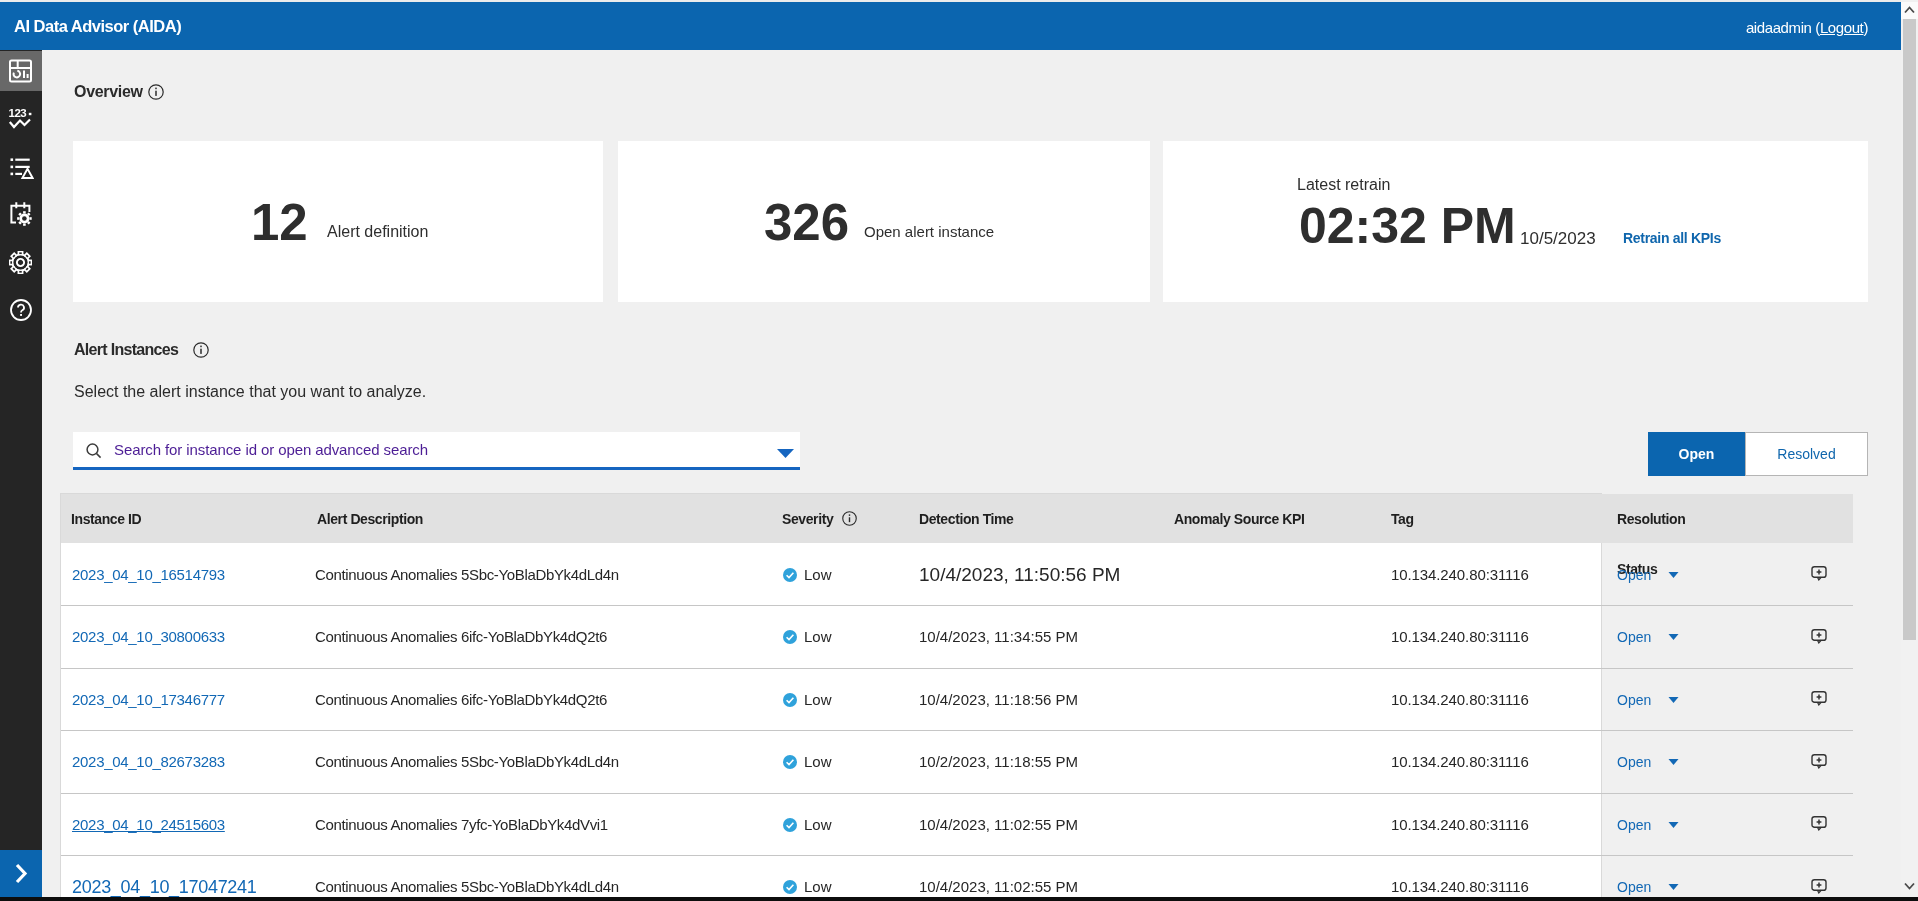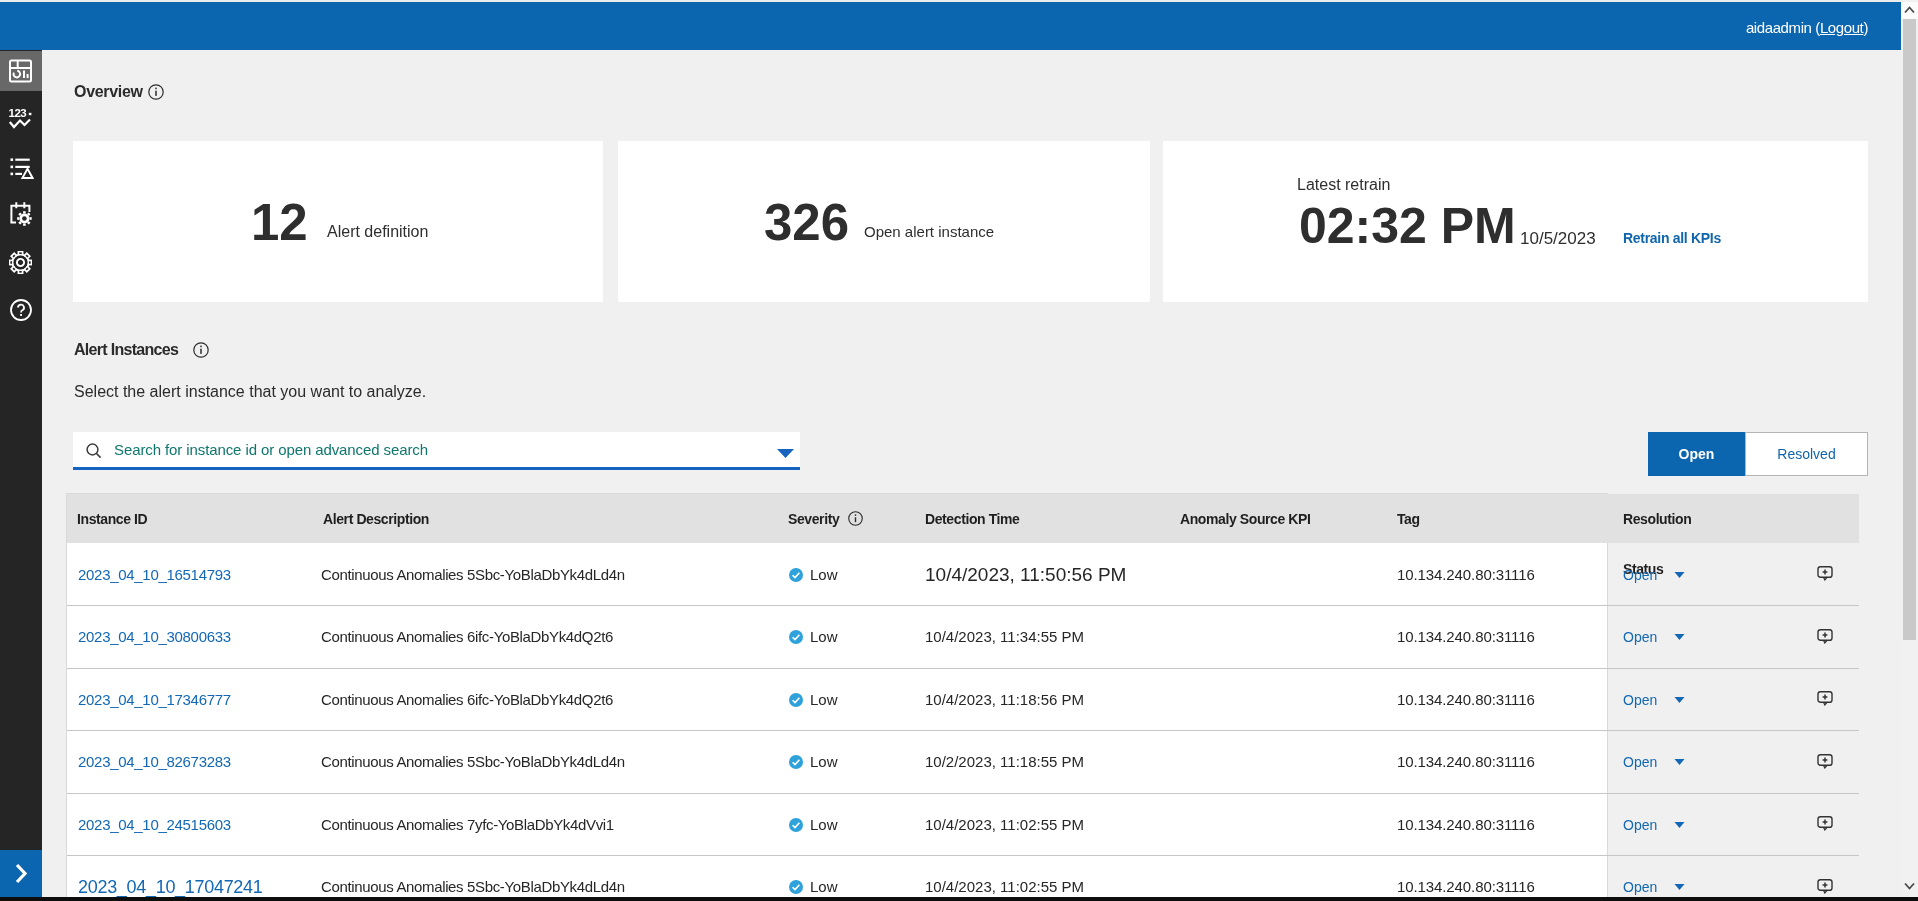--- a/index.html
+++ b/index.html
@@ -5,20 +5,21 @@
 * { margin:0; padding:0; box-sizing:border-box; }
 html,body { width:1918px; height:901px; overflow:hidden; background:#f0f0f0; font-family:"Liberation Sans",sans-serif; }
 .abs { position:absolute; }
 </style>
 </head>
 <body>
 
 <div class="abs" style="left:0;top:0;width:1918px;height:2px;background:#ececec;"></div>
 
 <div class="abs" style="left:0;top:2px;width:1901px;height:48px;background:#0b65af;">
+  <div class="abs" style="left:14px;top:0;height:48px;line-height:48px;color:#fff;font-size:16.5px;font-weight:bold;letter-spacing:-0.5px;">AI Data Advisor (AIDA)</div>
   <div class="abs" style="right:33px;top:0;height:48px;line-height:51px;color:#fff;font-size:15px;letter-spacing:-0.4px;">aidaadmin (<span style="text-decoration:underline;">Logout</span>)</div>
 </div>
 
 <div class="abs" style="left:0;top:50px;width:42px;height:851px;background:#252525;">
   <div class="abs" style="left:0;top:1px;width:42px;height:39.5px;background:#686868;"></div>
   <div class="abs" style="left:0;top:800px;width:42px;height:47px;background:#0b65af;">
     <svg width="42" height="47" viewBox="0 0 42 47">
         <path d="M17 15 L25 23.5 L17 32" fill="none" stroke="#fff" stroke-width="3.2"></path>
       </svg>
   </div>
@@ -121,30 +122,30 @@
   </svg>
 
 <div class="abs" style="left:74px;top:383px;font-size:16px;color:#2b2b2b;line-height:17px;">Select the alert instance that you want to analyze.</div>
 
 <div class="abs" style="left:73px;top:432px;width:727px;height:35px;background:#fff;"></div>
 <div class="abs" style="left:73px;top:467px;width:727px;height:3px;background:#1565c0;"></div>
 <svg class="abs" style="left:86px;top:443px;" width="16" height="17" viewBox="0 0 16 17">
     <circle cx="6.5" cy="6.5" r="5.4" fill="none" stroke="#3c3c3c" stroke-width="1.5"></circle>
     <line x1="10.6" y1="10.6" x2="14.6" y2="14.6" stroke="#3c3c3c" stroke-width="1.5"></line>
   </svg>
-<div class="abs" style="left:114px;top:432px;height:35px;line-height:36px;font-size:15px;color:#0f766e;letter-spacing:-0.1px;">Search for instance id or open advanced search</div>
+<div class="abs" style="left:114px;top:432px;height:35px;line-height:36px;font-size:15px;color:#4c1d95;letter-spacing:-0.1px;">Search for instance id or open advanced search</div>
 <svg class="abs" style="left:776px;top:449px;" width="19" height="9" viewBox="0 0 19 9">
     <path d="M1 0 L18 0 L9.5 9 Z" fill="#1565c0"></path>
   </svg>
 
 <div class="abs" style="left:1745px;top:432px;width:123px;height:44px;background:#fff;border:1px solid #b5b5b5;"></div>
 <div class="abs" style="left:1745px;top:432px;width:123px;height:44px;line-height:44px;text-align:center;font-size:14px;color:#0f66ad;">Resolved</div>
 <div class="abs" style="left:1648px;top:432px;width:97px;height:44px;background:#0b65af;color:#fff;line-height:44px;text-align:center;font-size:14px;font-weight:bold;">Open</div>
 
-<div class="abs" style="left:66px;top:493px;width:1542px;height:404px;background:#fff;border:1px solid #d9d9d9;border-bottom:none;">
+<div class="abs" style="left:60px;top:493px;width:1542px;height:404px;background:#fff;border:1px solid #d9d9d9;border-bottom:none;">
   <div class="abs" style="left:0;top:0;width:1792px;height:49px;background:#e1e1e1;"></div>
   <div id="thead">
       <div class="abs" style="left:10px;top:0;height:49px;line-height:50px;font-size:14px;font-weight:bold;color:#1f1f1f;letter-spacing:-0.4px;">Instance ID</div>
       <div class="abs" style="left:256px;top:0;height:49px;line-height:50px;font-size:14px;font-weight:bold;color:#1f1f1f;letter-spacing:-0.4px;">Alert Description</div>
       <div class="abs" style="left:721px;top:0;height:49px;line-height:50px;font-size:14px;font-weight:bold;color:#1f1f1f;letter-spacing:-0.4px;">Severity</div>
       <div class="abs" style="left:858px;top:0;height:49px;line-height:50px;font-size:14px;font-weight:bold;color:#1f1f1f;letter-spacing:-0.4px;">Detection Time</div>
       <div class="abs" style="left:1113px;top:0;height:49px;line-height:50px;font-size:14px;font-weight:bold;color:#1f1f1f;letter-spacing:-0.4px;">Anomaly Source KPI</div>
       <div class="abs" style="left:1330px;top:0;height:49px;line-height:50px;font-size:14px;font-weight:bold;color:#1f1f1f;letter-spacing:-0.4px;">Tag</div>
       <div class="abs" style="left:1556px;top:0;height:49px;line-height:50px;font-size:14px;font-weight:bold;color:#1f1f1f;letter-spacing:-0.4px;">Resolution Status</div>
       <svg class="abs" style="left:781px;top:17px;" width="15" height="15" viewBox="0 0 16 16">
@@ -228,21 +229,21 @@
       <div class="abs" style="left:1556px;top:259px;font-size:14px;color:#1268b5;line-height:18px;">Open</div>
       <svg class="abs" style="left:1607px;top:265px;" width="11" height="6" viewBox="0 0 11 6">
         <path d="M0.5 0 L10.5 0 L5.5 6 Z" fill="#1268b5"></path>
       </svg>
       <svg class="abs" style="left:1750px;top:258.5px;" width="16" height="16" viewBox="0 0 16 16">
         <rect x="1" y="1.7" width="14" height="10.6" rx="2.4" fill="none" stroke="#333" stroke-width="1.4"></rect>
         <path d="M6.5 12.3 L7.8 14.9 L10.1 12.3" fill="none" stroke="#333" stroke-width="1.3"></path>
         <line x1="8" y1="4.6" x2="8" y2="9.4" stroke="#333" stroke-width="1.5"></line>
         <line x1="5.6" y1="7" x2="10.4" y2="7" stroke="#333" stroke-width="1.5"></line>
       </svg>
-      <div class="abs" style="left:11px;top:321.5px;font-size:15px;color:#1268b5;line-height:18px;letter-spacing:-0.3px;">2023_04_10_24515603</div>
+      <div class="abs" style="left:11px;top:321.5px;font-size:15px;color:#1268b5;line-height:18px;letter-spacing:-0.3px;text-decoration:underline;">2023_04_10_24515603</div>
       <div class="abs" style="left:254px;top:321.5px;font-size:15px;color:#262626;line-height:18px;letter-spacing:-0.35px;">Continuous Anomalies 7yfc-YoBlaDbYk4dVvi1</div>
       <svg class="abs" style="left:722px;top:323.5px;" width="14" height="14" viewBox="0 0 14 14">
         <circle cx="7" cy="7" r="7" fill="#2fa2db"></circle>
         <path d="M3.6 7.2 L6 9.6 L10.4 4.8" fill="none" stroke="#fff" stroke-width="1.6"></path>
       </svg>
       <div class="abs" style="left:743px;top:321.5px;font-size:15px;color:#262626;line-height:18px;">Low</div>
       <div class="abs" style="left:858px;top:321.5px;font-size:15px;color:#262626;line-height:18px;">10/4/2023, 11:02:55 PM</div>
       <div class="abs" style="left:1330px;top:321.5px;font-size:15px;color:#262626;line-height:18px;letter-spacing:-0.1px;">10.134.240.80:31116</div>
       <div class="abs" style="left:1556px;top:321.5px;font-size:14px;color:#1268b5;line-height:18px;">Open</div>
       <svg class="abs" style="left:1607px;top:327.5px;" width="11" height="6" viewBox="0 0 11 6">

